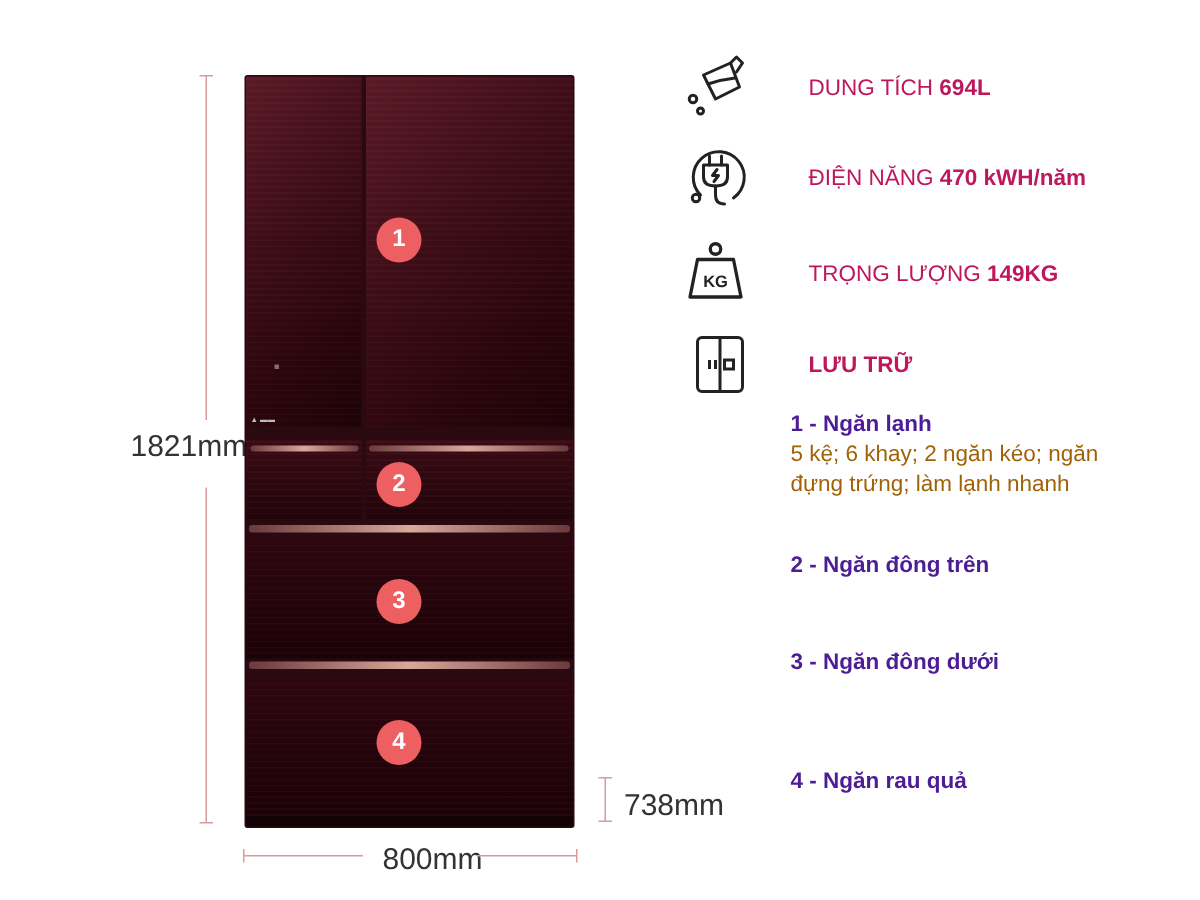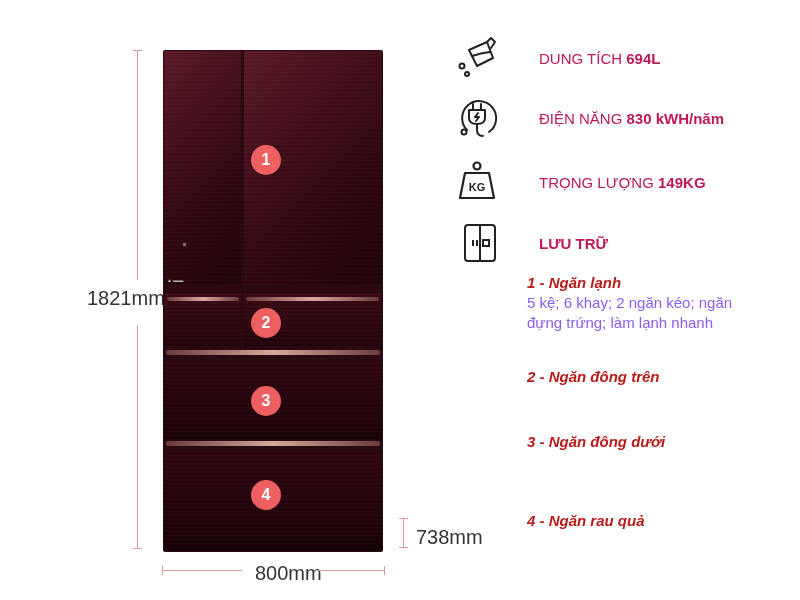--- a/index.html
+++ b/index.html
@@ -34,22 +34,22 @@
   .dim-line { position: absolute; background: #d99a9a; }
   .dim-text { position: absolute; font-size: 20px; color: #333; }
 
   
   .spec { position: absolute; left: 455px; display: flex; align-items: center; }
   .spec .icon { width: 44px; height: 44px; display: flex; align-items: center; justify-content: center; }
   .spec .label { position: absolute; left: 84px; font-size: 15px; color: #be185d; white-space: nowrap; }
   .spec .label b { font-weight: bold; }
 
   .comp { position: absolute; left: 527px; width: 240px; }
-  .comp .title { color: #b91c1c; font-weight: bold; font-size: 15px; line-height: 20px; font-style: italic; }
-  .comp .desc { color: #8b5cf6; font-size: 15px; line-height: 20px; }
+  .comp .title { color: #4c1d95; font-weight: bold; font-size: 15px; line-height: 20px; }
+  .comp .desc { color: #a16207; font-size: 15px; line-height: 20px; }
 </style>
 </head>
 <body>
 
 <div class="dim-line" style="left:137px;top:50px;width:1px;height:230px;"></div>
 <div class="dim-line" style="left:133px;top:50px;width:9px;height:1px;"></div>
 <div class="dim-text" style="left:87px;top:287px;">1821mm</div>
 <div class="dim-line" style="left:137px;top:325px;width:1px;height:223px;"></div>
 <div class="dim-line" style="left:133px;top:548px;width:9px;height:1px;"></div>
 
@@ -102,21 +102,21 @@
   <div class="icon">
     <svg width="44" height="44" viewBox="0 0 44 44" fill="none" stroke="#222" stroke-width="2" stroke-linecap="round" stroke-linejoin="round">
       <path d="M12 34 A17 17 0 1 1 34 36"></path>
       <circle cx="9" cy="36" r="2.5"></circle>
       <path d="M18 8 V14 M26 8 V14"></path>
       <path d="M14 14 H30 V22 Q30 28 22 28 Q14 28 14 22 Z"></path>
       <path d="M23 17 L20 21 H24 L21 25"></path>
       <path d="M22 28 V34 Q22 40 28 40"></path>
     </svg>
   </div>
-  <div class="label"><span>ĐIỆN NĂNG</span> <b>830 kWH/năm</b></div>
+  <div class="label"><span>ĐIỆN NĂNG</span> <b>470 kWH/năm</b></div>
 </div>
 
 <div class="spec" style="top:160px;">
   <div class="icon">
     <svg width="44" height="44" viewBox="0 0 44 44" fill="none" stroke="#222" stroke-width="2.2" stroke-linejoin="round">
       <circle cx="22" cy="6" r="3.5"></circle>
       <path d="M10 13 H34 L39 38 H5 Z"></path>
       <text x="22" y="31" text-anchor="middle" font-family="Liberation Sans, sans-serif" font-size="11" font-weight="bold" fill="#222" stroke="none">KG</text>
     </svg>
   </div>

